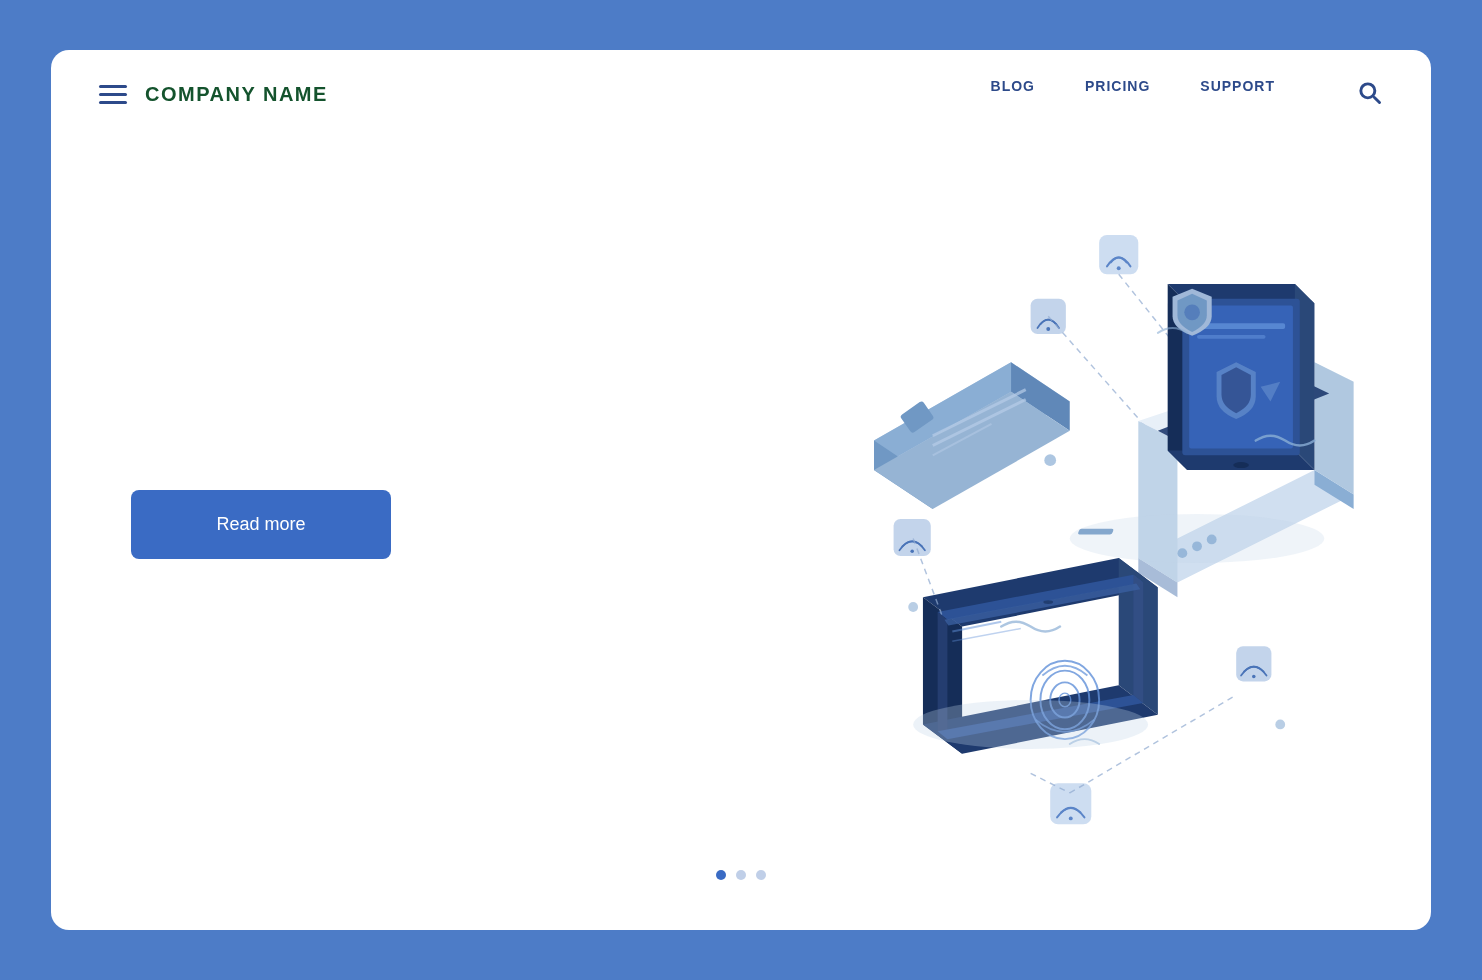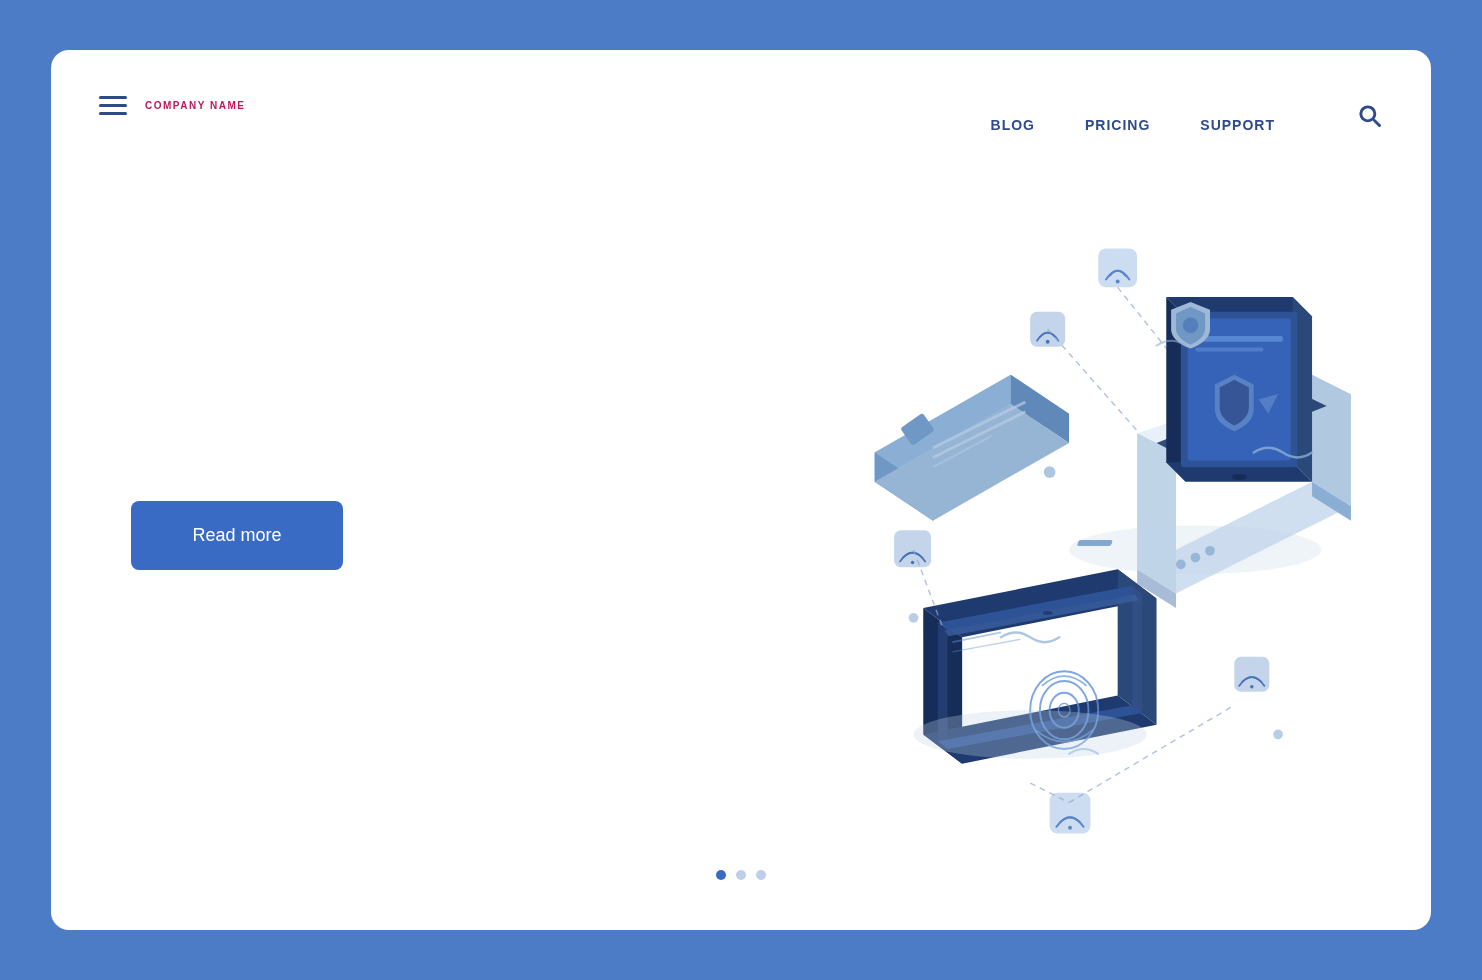--- a/index.html
+++ b/index.html
@@ -38,32 +38,31 @@
       margin-right: 18px;
     }
     .hamburger-icon span {
       display: block;
       width: 28px;
       height: 3px;
       background: #2d4a8a;
       border-radius: 2px;
     }
     .company-name {
-      font-size: 10px;
+      font-size: 20px;
       font-weight: 700;
-      color: #be185d;
+      color: #14532d;
       letter-spacing: 1.5px;
       text-transform: uppercase;
     }
     .nav {
       margin-left: auto;
       display: flex;
-      align-items: flex-end;
+      align-items: flex-start;
       gap: 50px;
-      margin-top: 23px;
     }
     .nav-item {
       font-size: 14px;
       font-weight: 600;
       color: #2d4a8a;
       letter-spacing: 1px;
       text-transform: uppercase;
       cursor: pointer;
     }
     .search-icon {
@@ -103,21 +102,21 @@
     .read-more-btn {
       display: inline-block;
       background: #3a6bc4;
       color: #fff;
       font-size: 18px;
       font-weight: 500;
       padding: 24px 40px;
       border-radius: 8px;
       border: none;
       cursor: pointer;
-      width: 212px;
+      width: 260px;
       text-align: center;
     }
     
     .right-section {
       flex: 1;
       position: relative;
       display: flex;
       align-items: center;
       justify-content: center;
     }

